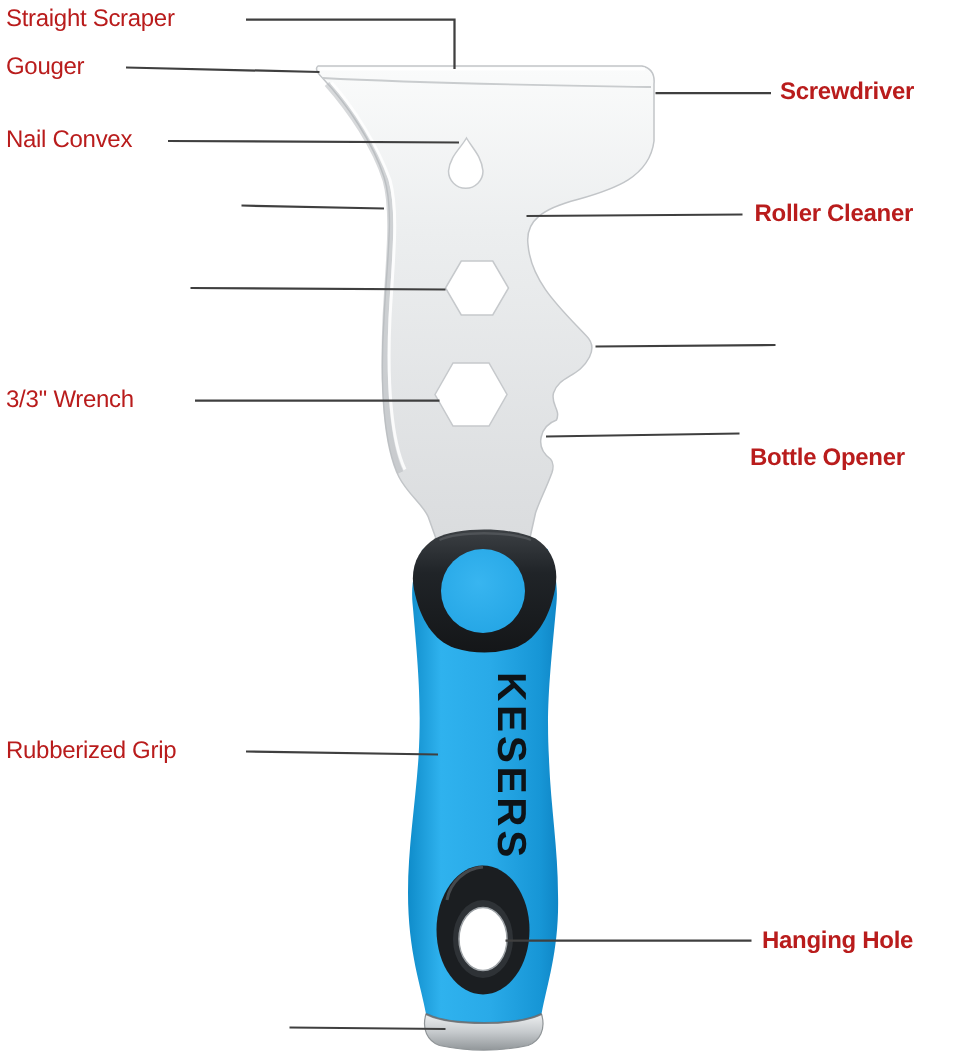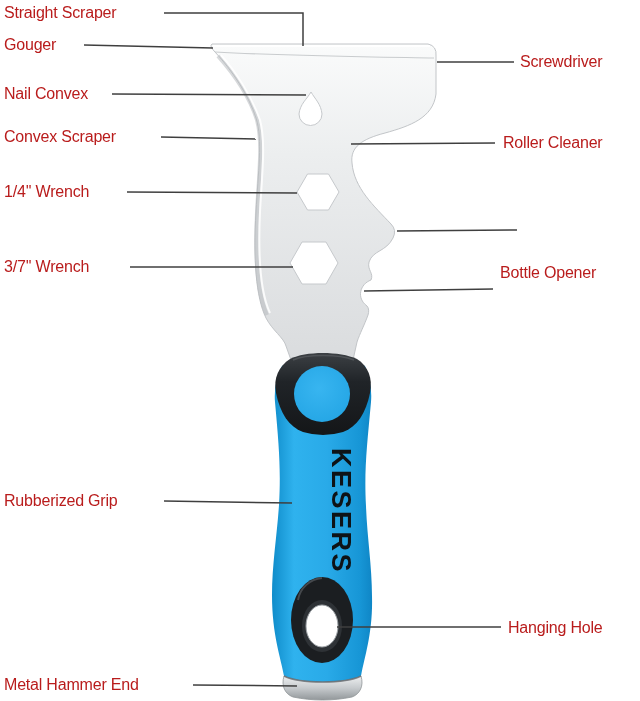--- a/index.html
+++ b/index.html
@@ -6,21 +6,21 @@
   body{
     width:640px;height:701px;position:relative;background:#ffffff;overflow:hidden;
     font-family:"Liberation Sans","DejaVu Sans",sans-serif;
   }
   .stage{position:absolute;inset:0;width:640px;height:701px;}
   svg.art{position:absolute;left:0;top:0;}
   .lbl{
     position:absolute;font-size:16px;line-height:24px;color:#b91c1c;
     white-space:nowrap;letter-spacing:-0.2px;
   }
-  .lbl.right{text-align:center;}
+  .lbl.right{text-align:center;font-weight:bold;}
 </style>
 </head>
 <body>
 
 <div class="stage">
 
   <svg class="art" width="640" height="701" viewBox="0 0 640 701">
     <defs>
       <linearGradient id="bladeGrad" x1="0" y1="0" x2="0" y2="1">
         <stop offset="0" stop-color="#fafbfb"></stop>
@@ -140,24 +140,21 @@
       <line x1="351" y1="144" x2="495" y2="143"></line>
       <line x1="397" y1="231" x2="517" y2="230"></line>
       <line x1="364" y1="291" x2="493" y2="289"></line>
       <line x1="337" y1="627" x2="501" y2="627"></line>
     </g>
   </svg>
 
   <div class="lbl" style="left:4px;top:1px">Straight Scraper</div>
   <div class="lbl" style="left:4px;top:33px">Gouger</div>
   <div class="lbl" style="left:4px;top:82px">Nail Convex</div>
-  <div class="lbl" style="left:4px;top:125px">Convex Scraper</div>
-  <div class="lbl" style="left:4px;top:180px">1/4'' Wrench</div>
-  <div class="lbl" style="left:4px;top:255px">3/7'' Wrench</div>
+  <div class="lbl" style="left:4px;top:255px">3/3'' Wrench</div>
   <div class="lbl" style="left:4px;top:489px">Rubberized Grip</div>
-  <div class="lbl" style="left:4px;top:673px">Metal Hammer End</div>
 
   <div class="lbl right" style="left:520px;top:50px">Screwdriver</div>
   <div class="lbl right" style="left:503px;top:131px">Roller Cleaner</div>
-  <div class="lbl right" style="left:500px;top:261px">Bottle Opener</div>
+  <div class="lbl right" style="left:500px;top:294px">Bottle Opener</div>
   <div class="lbl right" style="left:508px;top:616px">Hanging Hole</div>
 
 </div>
 
 </body></html>

